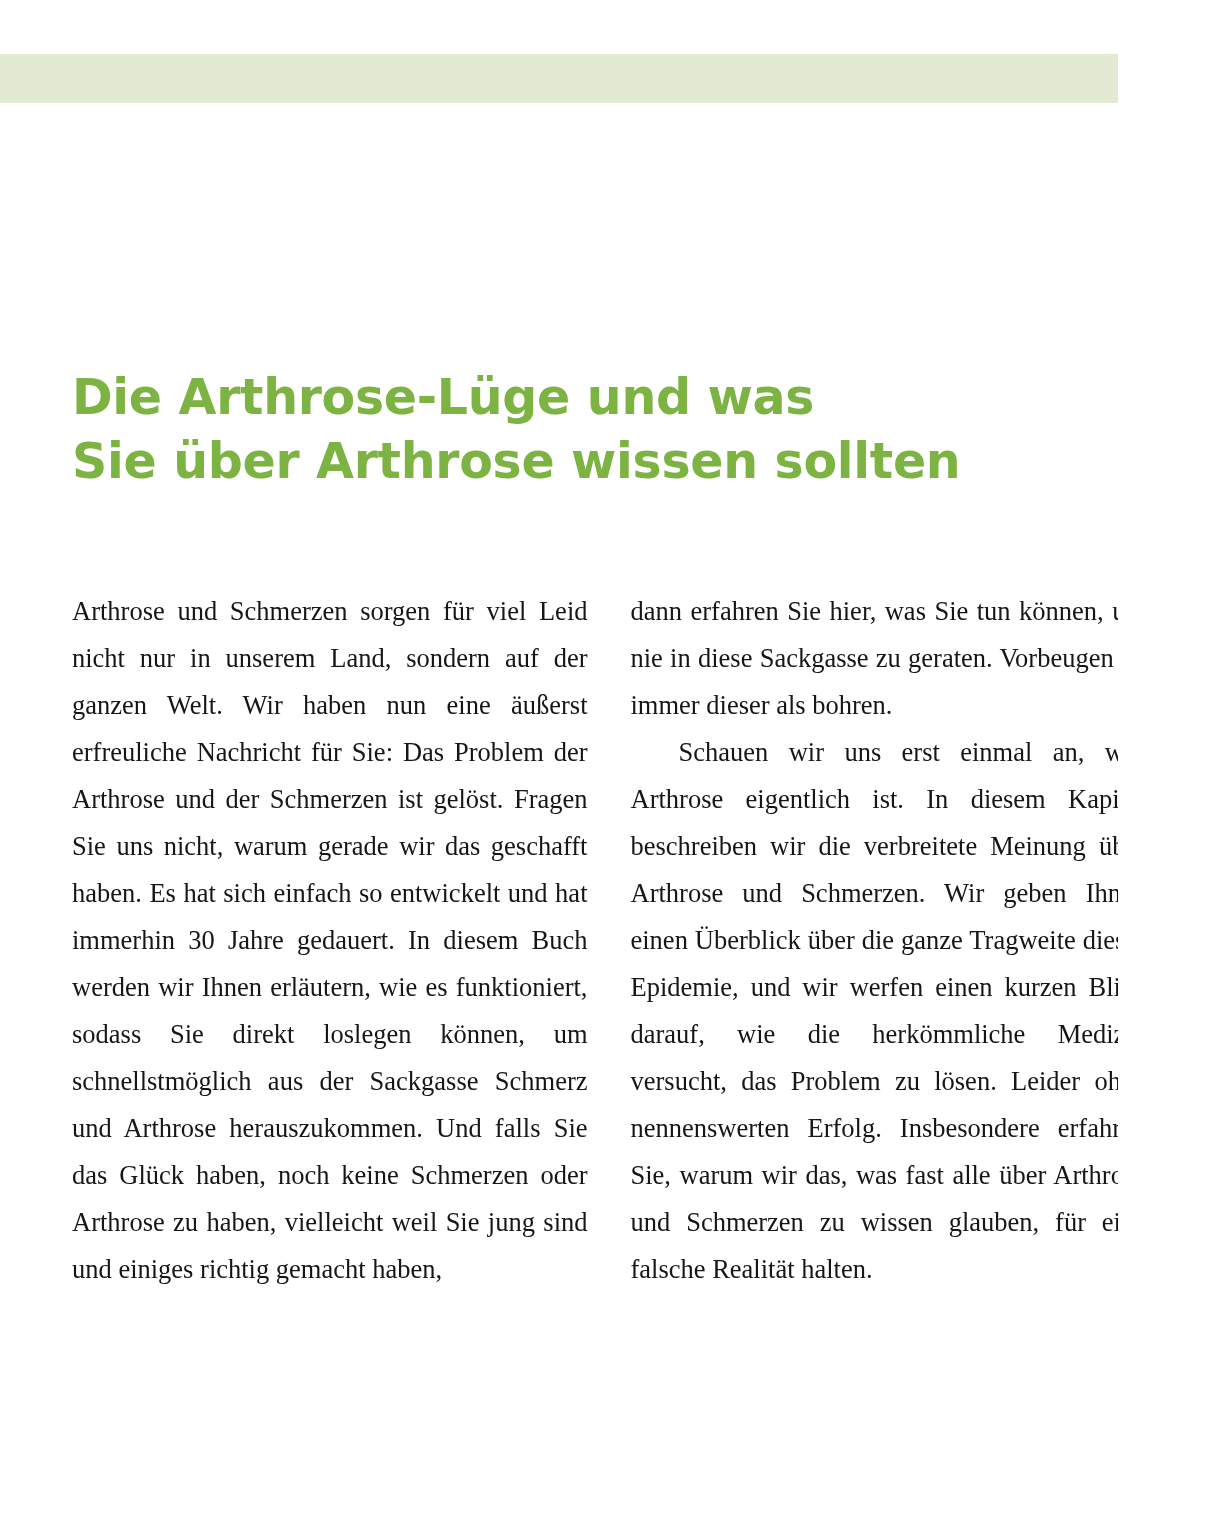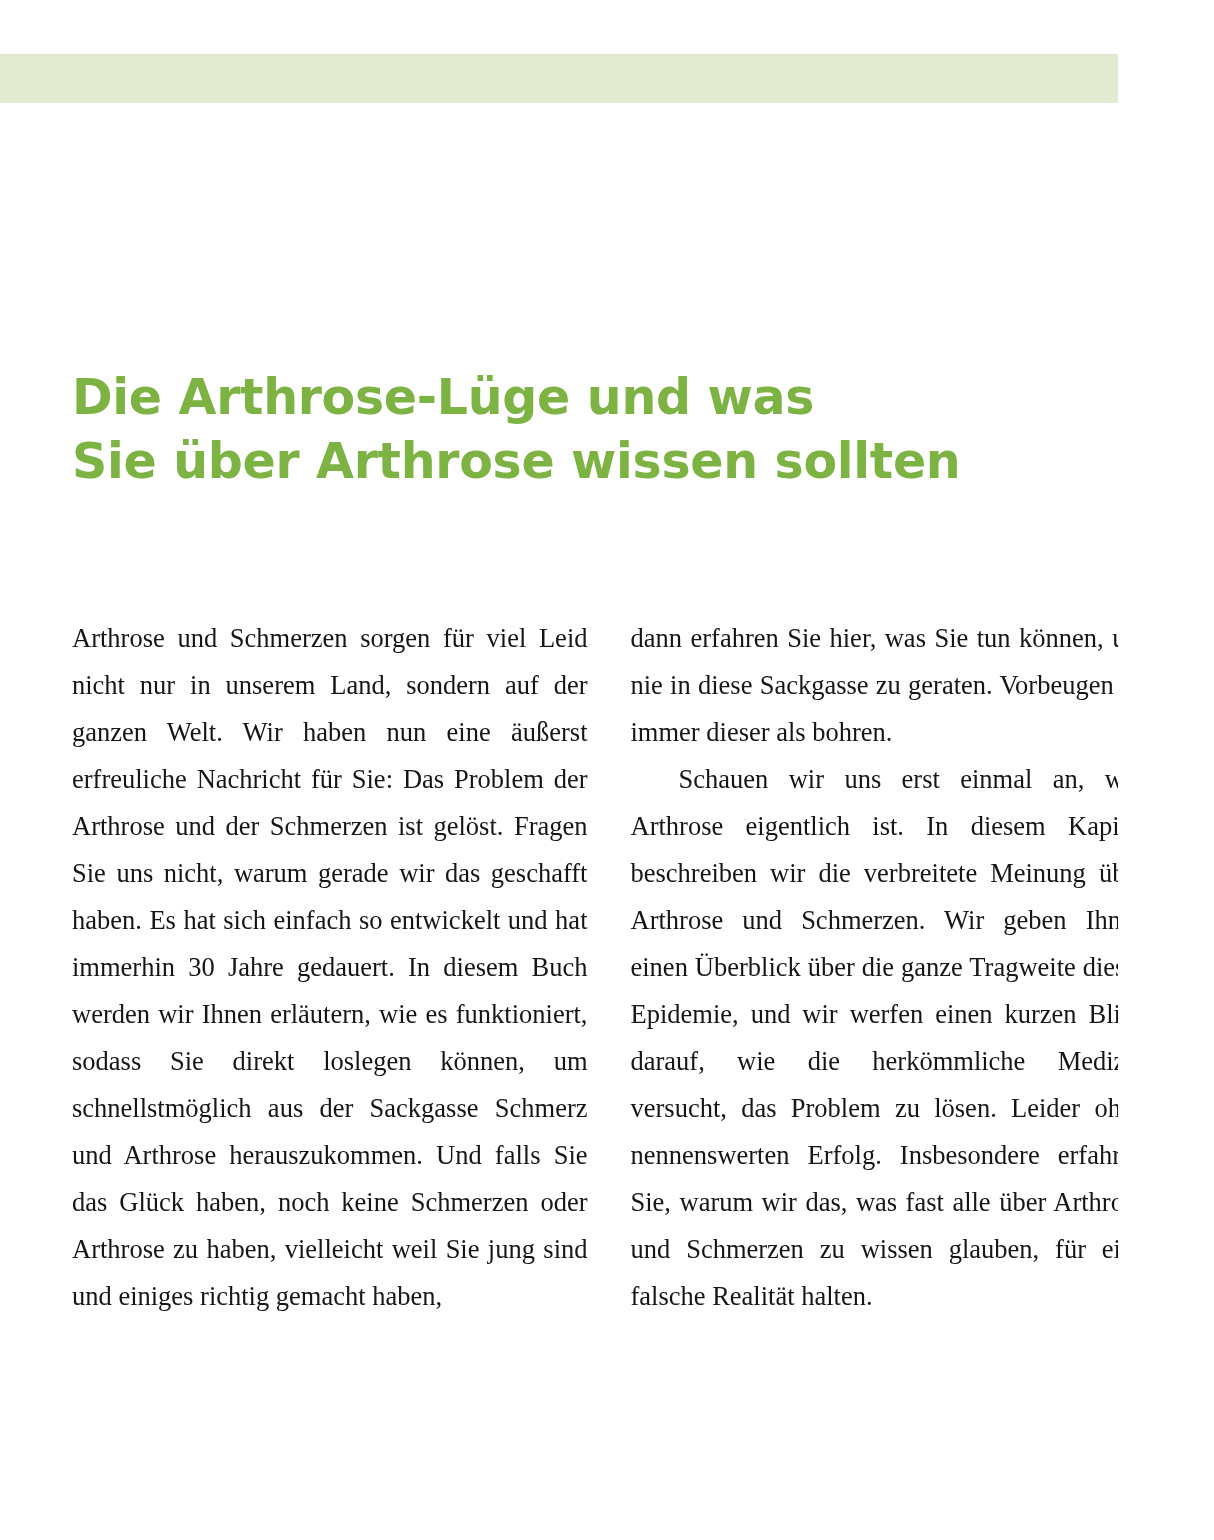--- a/index.html
+++ b/index.html
@@ -47,21 +47,20 @@
     position: absolute;
     left: 72px;
     top: 588px;
     width: 1074px;
     display: flex;
     gap: 43px;
   }
 
   .column {
     width: 516px;
-    margin-top: 27px;
   }
 
   .column p {
     margin: 0;
     text-align: justify;
     text-justify: inter-word;
     font-family: "Liberation Serif", "DejaVu Serif", serif;
     font-size: 26.5px;
     line-height: 47px;
     color: #161616;

